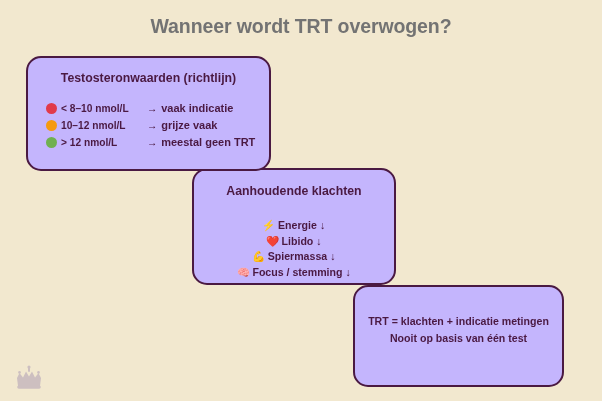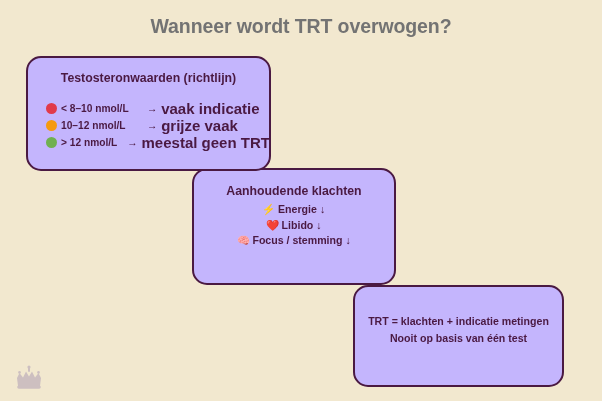--- a/index.html
+++ b/index.html
@@ -81,21 +81,21 @@
     color: #4a1942;
     display: inline-block;
   }
   .value-arrow {
     font-size: 10.2px;
     font-weight: bold;
     color: #4a1942;
     margin: 0 4px 0 10px;
   }
   .value-meaning {
-    font-size: 15px;
+    font-size: 11px;
     font-weight: bold;
     color: #4a1942;
   }
   .w1 { width: 76px; }
   .w2 { width: 76px; }
   .w3 { width: 76px; }
 
   
   .card-complaints {
     left: 192px;
@@ -105,21 +105,21 @@
     z-index: 2;
   }
   .card-complaints .card-heading {
     margin-top: 14px;
     text-align: center;
     font-size: 12.3px;
     font-weight: bold;
     color: #4a1942;
   }
   .symptom-list {
-    margin-top: 4px;
+    margin-top: 20px;
     text-align: center;
   }
   .symptom-row {
     font-size: 10.6px;
     font-weight: bold;
     color: #4a1942;
     line-height: 15.5px;
     white-space: nowrap;
   }
   .symptom-emoji {
@@ -198,20 +198,23 @@
 
   <div class="card card-complaints">
     <div class="card-heading">Aanhoudende klachten</div>
 
     <div class="symptom-list">
       <div class="symptom-row">
         <span class="symptom-emoji">⚡</span><span>Energie</span><span class="symptom-arrow">↓</span>
       </div>
       <div class="symptom-row">
         <span class="symptom-emoji">❤️</span><span>Libido</span><span class="symptom-arrow">↓</span>
+      </div>
+      <div class="symptom-row">
+        <span class="symptom-emoji">💪</span><span>Spiermassa</span><span class="symptom-arrow">↓</span>
       </div>
       <div class="symptom-row">
         <span class="symptom-emoji">🧠</span><span>Focus / stemming</span><span class="symptom-arrow">↓</span>
       </div>
     </div>
   </div>
 
   <div class="card card-conclusion">
     <div class="conclusion-lines">
       <div class="conclusion-line">TRT = klachten + indicatie metingen</div>

